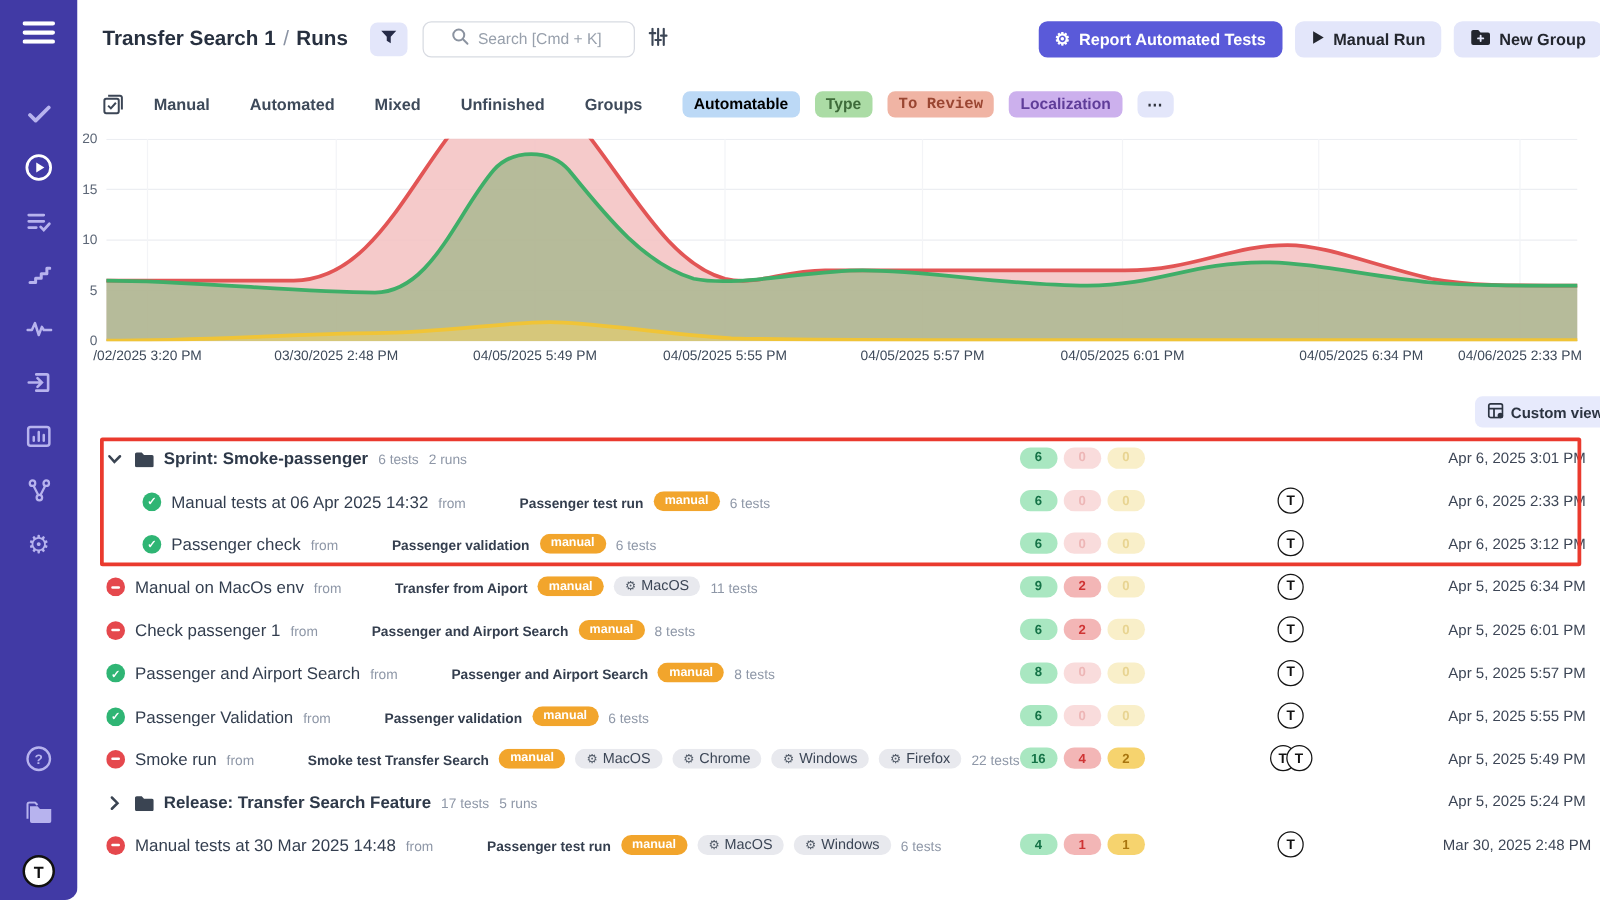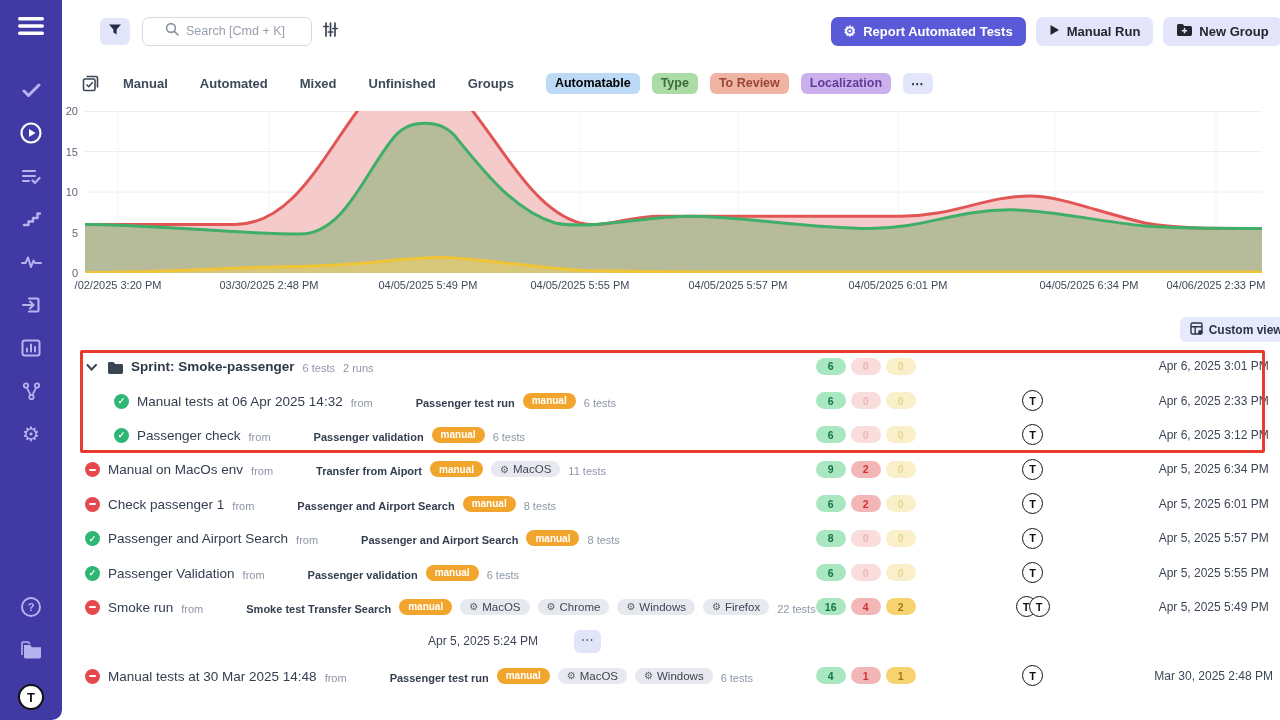--- a/index.html
+++ b/index.html
@@ -42,21 +42,21 @@
   .btn-more-h { width:32px; justify-content:center; padding:0; font-size:15px; letter-spacing:1px; }
 
   
   .tabs { display:flex; align-items:center; height:38px; padding:0 20px; margin-top:2px; }
   .tab-selectall { display:flex; margin-right:24px; color:#3c4656; cursor:pointer; }
   .tab { font-size:13px; color:#3e4a5a; font-weight:bold; margin-right:32px; cursor:pointer; white-space:nowrap; }
   .tagpill { height:21px; border-radius:6px; padding:0 9px; font-size:12.5px; font-weight:bold;
              display:flex; align-items:center; margin-right:12px; cursor:pointer; white-space:nowrap; }
   .tag-blue { background:#bcd9f6; color:#000000; }
   .tag-green { background:#abdca5; color:#3e6b3a; }
-  .tag-red { background:#f0b4a4; color:#9a4632; }
+  .tag-red { background:#f0b4a4; color:#9a4632;font-family:Liberation Mono, monospace; }
   .tag-purple { background:#ccb0ed; color:#5f3d99; }
   .tag-more { background:#e3e6fa; color:#30343e; padding:0 8px; letter-spacing:1px; }
 
   
   .chart { position:relative; height:192px; margin-top:9px; }
   .chart svg.plot { position:absolute; left:23px; top:0; }
   .ylabel { position:absolute; left:0; width:16px; text-align:right; font-size:11px; color:#5c6676;
             transform:translateY(-50%); }
   .xaxis { position:absolute; left:23px; top:168px; width:1177px; height:16px; }
   .xtick { position:absolute; transform:translateX(-50%); font-size:11px; color:#3e4a5a; white-space:nowrap; }
@@ -197,20 +197,23 @@
             <path d="M2 14V2.4A1.4 1.4 0 0 1 3.4 1H8l2 2" stroke="currentColor" stroke-width="1.6" fill="none"></path>
           </svg>
       </div>
       <div class="sb-avatar">T</div>
     </div>
   </nav>
 
   <div class="main">
 
     <div class="header">
+      <div class="page-title">
+        <span>Transfer Search 1</span><span class="sep">/</span><span>Runs</span>
+      </div>
       <button class="btn-funnel">
         <span><svg width="14" height="14" viewBox="0 0 14 14">
               <path d="M1 1.5h12L8.6 6.4v5.1L5.4 9.6V6.4z" fill="#262b47"></path>
             </svg></span>
       </button>
       <div class="search-box">
         <span><svg width="14" height="14" viewBox="0 0 14 14">
               <circle cx="6" cy="6" r="4.4" stroke="#8b93a0" stroke-width="1.6" fill="none"></circle>
               <path d="M9.4 9.4L13 13" stroke="#8b93a0" stroke-width="1.6" stroke-linecap="round"></path>
             </svg></span>
@@ -547,20 +550,35 @@
           <span class="avatar">T</span>
           <span class="avatar second">T</span>
         </div>
         <div class="cell-date">Apr 5, 2025 5:49 PM</div>
         <div class="cell-more">
             <button class="btn-rowmore">⋯</button>
           </div>
       </div>
 
       <div class="row">
+        <div class="cell-main">
+          <span class="chev">
+              <svg width="13" height="13" viewBox="0 0 13 13">
+                <path d="M4.5 2l4.5 4.5L4.5 11" stroke="#3a4452" stroke-width="2" fill="none" stroke-linecap="round"></path>
+              </svg>
+            </span>
+          <span class="folder-ic">
+              <svg width="16" height="13" viewBox="0 0 16 13">
+                <path d="M1 2.4C1 1.6 1.6 1 2.4 1h4l1.8 2h6.4c.8 0 1.4.6 1.4 1.4v7.2c0 .8-.6 1.4-1.4 1.4H2.4A1.4 1.4 0 0 1 1 11.6z" fill="#3a4452"></path>
+              </svg>
+            </span>
+          <span class="gtitle">Release: Transfer Search Feature</span>
+          <span class="meta">17 tests</span>
+          <span class="meta">5 runs</span>
+        </div>
         <div class="cell-counts"></div>
         <div class="cell-avatar"></div>
         <div class="cell-date">Apr 5, 2025 5:24 PM</div>
         <div class="cell-more">
             <button class="btn-rowmore">⋯</button>
           </div>
       </div>
 
       <div class="row">
         <div class="cell-main">

